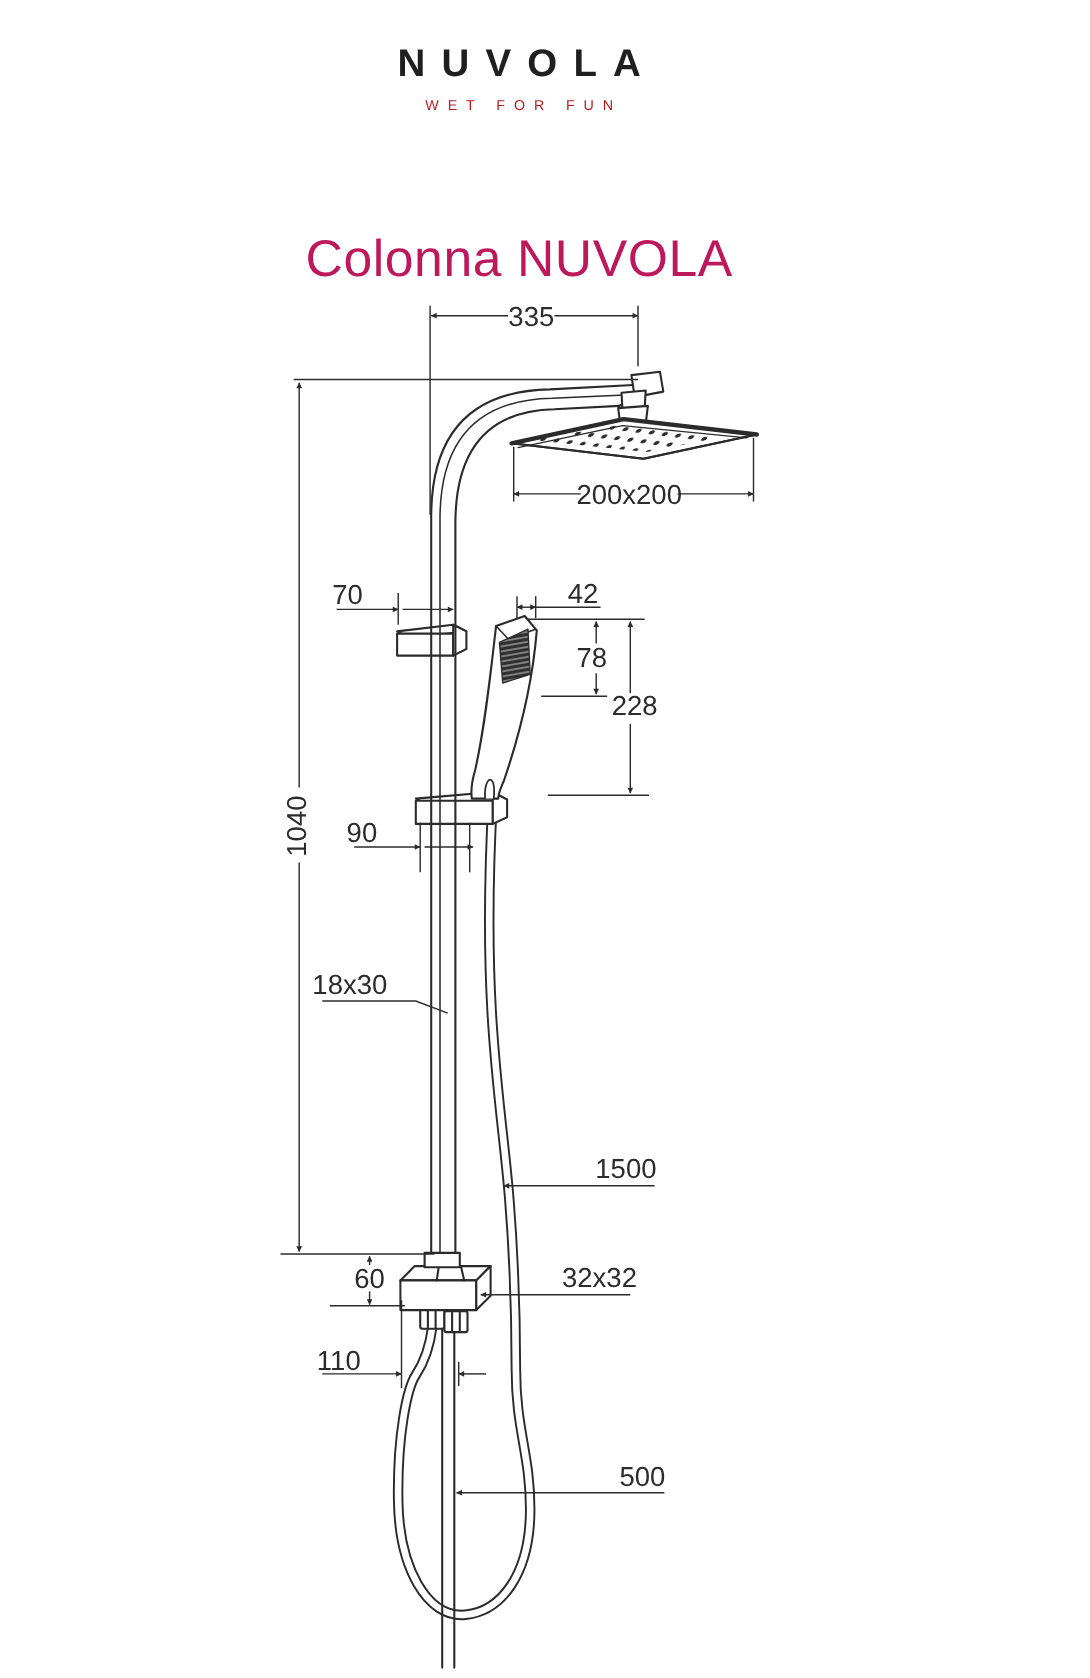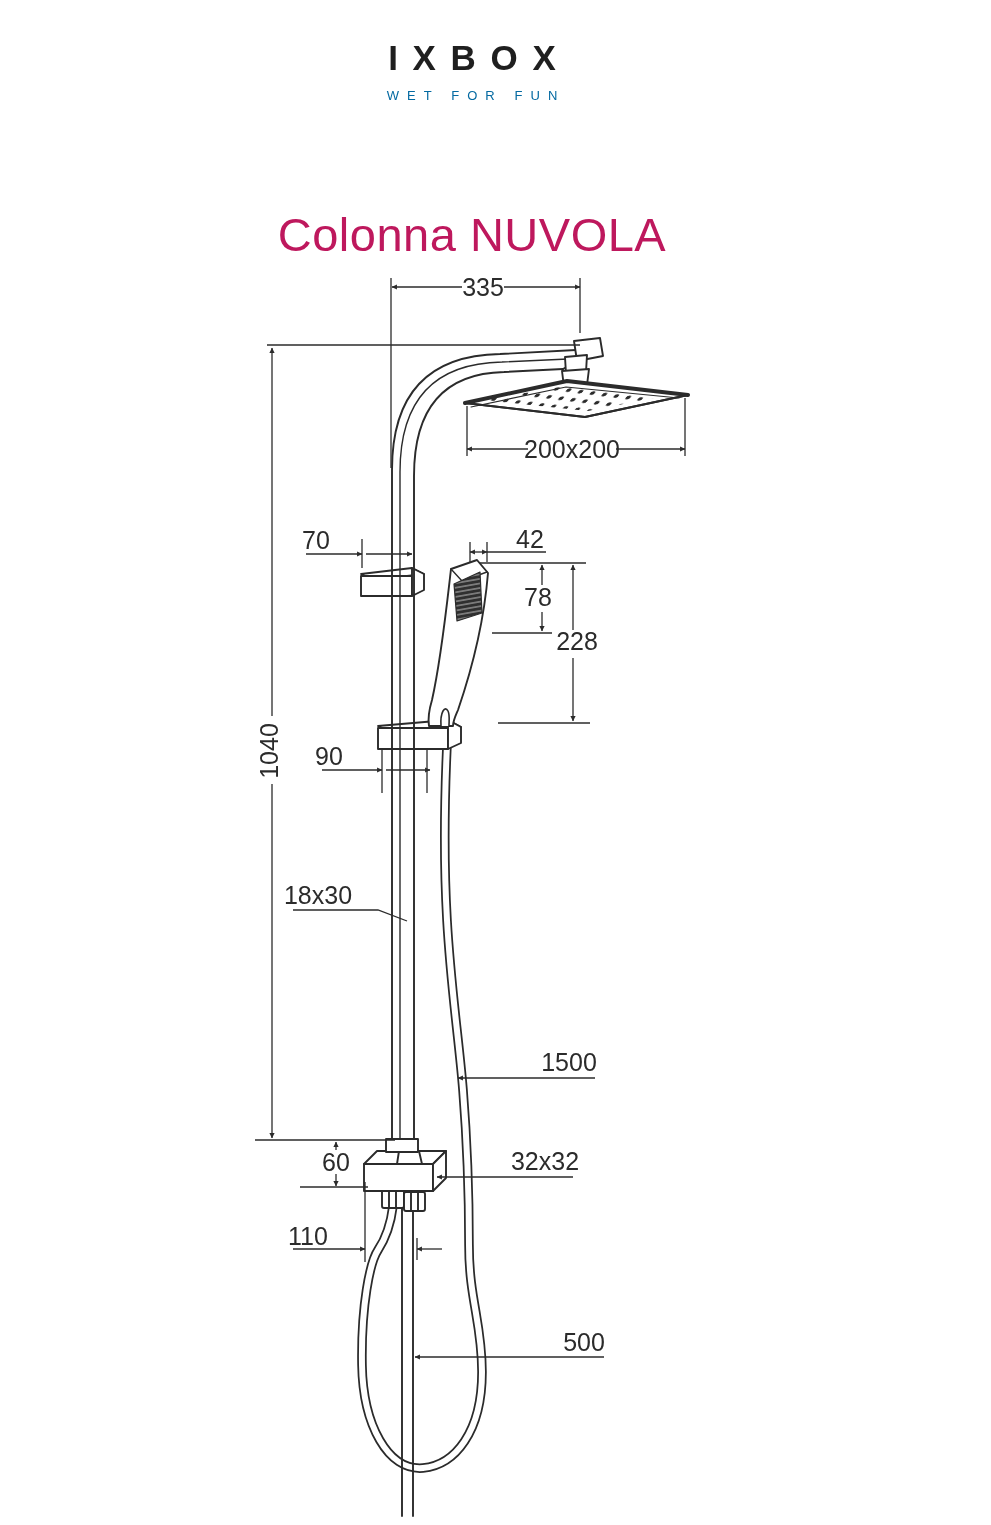--- a/index.html
+++ b/index.html
@@ -4,31 +4,31 @@
 <style>
   html,body{margin:0;padding:0;background:#ffffff;}
   body{width:991px;height:1525px;position:relative;overflow:hidden;
        font-family:"Liberation Sans",sans-serif;color:#222;}
   .header{position:absolute;top:0;left:0;width:944px;text-align:center;}
   .brand{margin-top:38px;font-size:35px;font-weight:700;letter-spacing:.42em;margin-right:-.42em;
          color:#1f1f1f;display:inline-block;}
   .brand-script{display:block;font-family:"DejaVu Serif",serif;font-style:italic;
          font-size:31px;color:#4a4a4a;margin-top:2px;letter-spacing:.04em;}
   .brand-tagline{display:block;font-size:13px;letter-spacing:.62em;margin-right:-.62em;
-         color:#0369a1;margin-top:10px;font-weight:400;}
+         color:#b91c1c;margin-top:10px;font-weight:400;}
   .page-title{position:absolute;top:176px;left:0;width:944px;text-align:center;
          font-size:47px;color:#be185d;font-weight:400;letter-spacing:.5px;}
   svg{position:absolute;top:0;left:0;}
   svg text{font-family:"Liberation Sans",sans-serif;font-size:25px;fill:#2b2b2b;}
 </style>
 </head>
 <body>
 
 <header class="header">
-  <span class="brand">IXBOX</span>
+  <span class="brand">NUVOLA</span>
   <span class="brand-tagline">WET FOR FUN</span>
 </header>
 
 <h1 class="page-title">Colonna NUVOLA</h1>
 
 <svg width="991" height="1525" viewBox="0 0 991 1525">
   <defs>
     <marker id="arr" viewBox="0 0 10 10" refX="9.5" refY="5" markerWidth="12" markerHeight="5.2" orient="auto-start-reverse" markerUnits="userSpaceOnUse">
       <path d="M0,0 L10,5 L0,10 Z" fill="#2b2b2b"></path>
     </marker>

